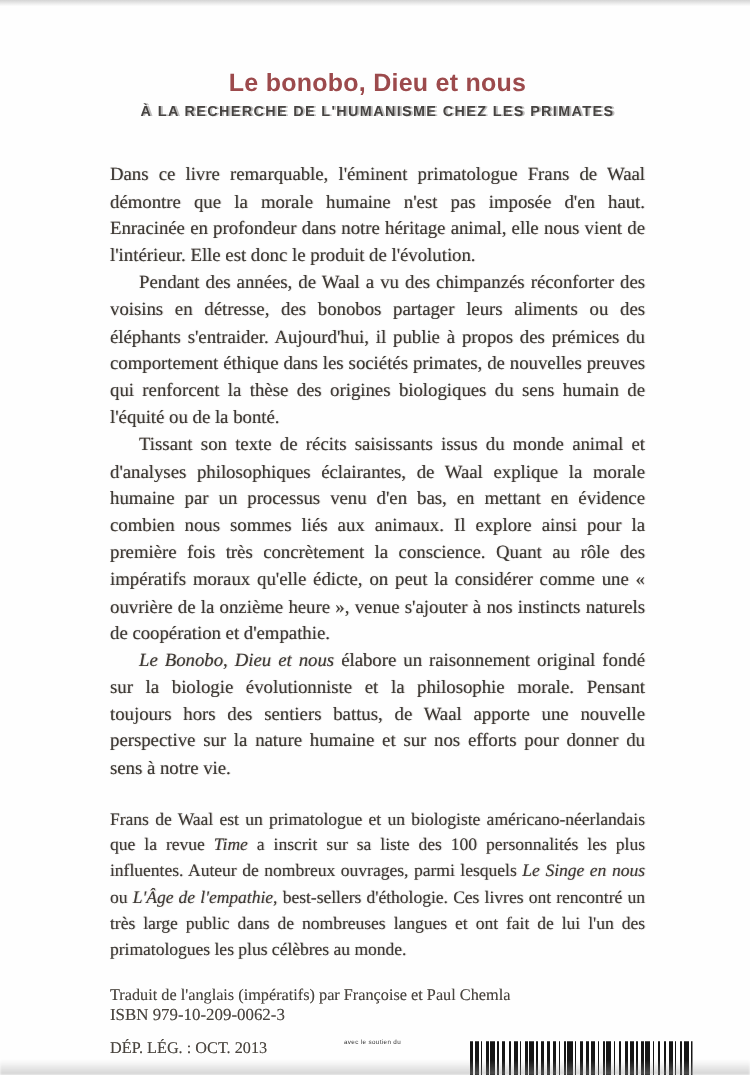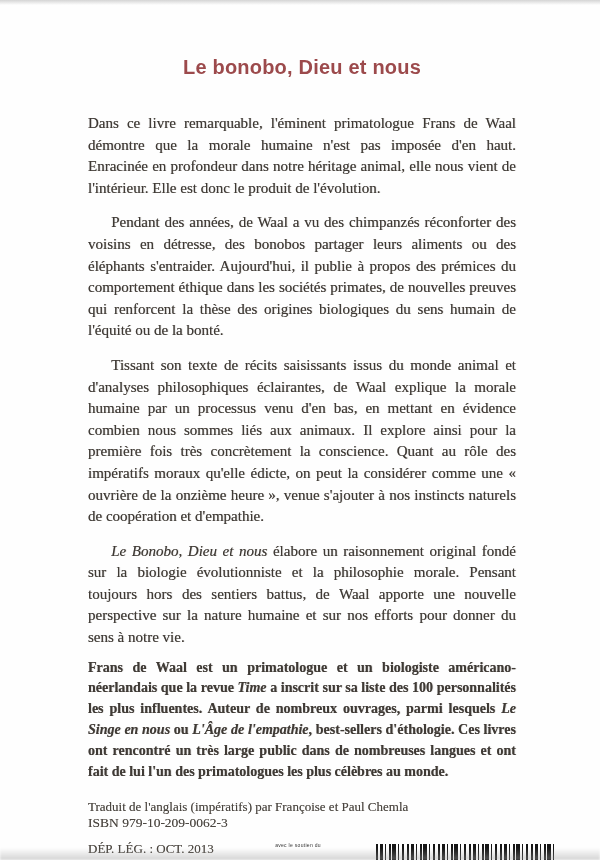--- a/index.html
+++ b/index.html
@@ -57,32 +57,31 @@
     text-shadow: 1.6px 0 0 rgba(90,88,86,.38);
   }
 
   .synopsis {
     margin-top: 34px;
     font-size: 15px;
     line-height: 21.6px;
     text-align: justify;
     text-shadow: 0 0 .6px rgba(63,58,53,.55), 1px 0 0 rgba(63,58,53,.12);
   }
-  .synopsis p { text-indent: 1.55em; margin-top: 13px; }
+  .synopsis p { text-indent: 1.55em; }
   .synopsis p.first { text-indent: 0; }
 
   .italic { font-style: italic; }
 
   .bio {
-    margin-top: 9px;
+    margin-top: 20px;
     font-size: 14px;
     line-height: 20.8px;
     text-align: justify;
     text-shadow: 0 0 .6px rgba(63,58,53,.5), 1px 0 0 rgba(63,58,53,.12);
-    font-weight: bold;
   }
 
   .translator-line {
     margin-top: 17px;
     font-size: 13px;
     color: #4a453f;
     text-shadow: 0 0 .5px rgba(70,65,60,.5);
   }
 
   .isbn-line {
@@ -136,20 +135,21 @@
   }
 </style>
 </head>
 <body>
 
 <div class="scan-edge-top"></div>
 
 <div class="page-inner">
 
   <div class="book-title">Le bonobo, Dieu et nous</div>
+  <div class="book-subtitle">À LA RECHERCHE DE L'HUMANISME CHEZ LES PRIMATES</div>
 
   <div class="synopsis">
     <p class="first">Dans ce livre remarquable, l'éminent primatologue Frans de Waal démontre que la morale humaine n'est pas imposée d'en haut. Enracinée en profondeur dans notre héritage animal, elle nous vient de l'intérieur. Elle est donc le produit de l'évolution.</p>
     <p>Pendant des années, de Waal a vu des chimpanzés réconforter des voisins en détresse, des bonobos partager leurs aliments ou des éléphants s'entraider. Aujourd'hui, il publie à propos des prémices du comportement éthique dans les sociétés primates, de nouvelles preuves qui renforcent la thèse des origines biologiques du sens humain de l'équité ou de la bonté.</p>
     <p>Tissant son texte de récits saisissants issus du monde animal et d'analyses philosophiques éclairantes, de Waal explique la morale humaine par un processus venu d'en bas, en mettant en évidence combien nous sommes liés aux animaux. Il explore ainsi pour la première fois très concrètement la conscience. Quant au rôle des impératifs moraux qu'elle édicte, on peut la considérer comme une « ouvrière de la onzième heure », venue s'ajouter à nos instincts naturels de coopération et d'empathie.</p>
     <p><span class="italic">Le Bonobo, Dieu et nous</span><span> élabore un raisonnement original fondé sur la biologie évolutionniste et la philosophie morale. Pensant toujours hors des sentiers battus, de Waal apporte une nouvelle perspective sur la nature humaine et sur nos efforts pour donner du sens à notre vie.</span></p>
   </div>
 
   <div class="bio">
     <span>Frans de Waal est un primatologue et un biologiste américano-néerlandais que la revue </span><span class="italic">Time</span><span> a inscrit sur sa liste des 100 personnalités les plus influentes. Auteur de nombreux ouvrages, parmi lesquels </span><span class="italic">Le Singe en nous</span><span> ou </span><span class="italic">L'Âge de l'empathie</span><span>, best-sellers d'éthologie. Ces livres ont rencontré un très large public dans de nombreuses langues et ont fait de lui l'un des primatologues les plus célèbres au monde.</span>

